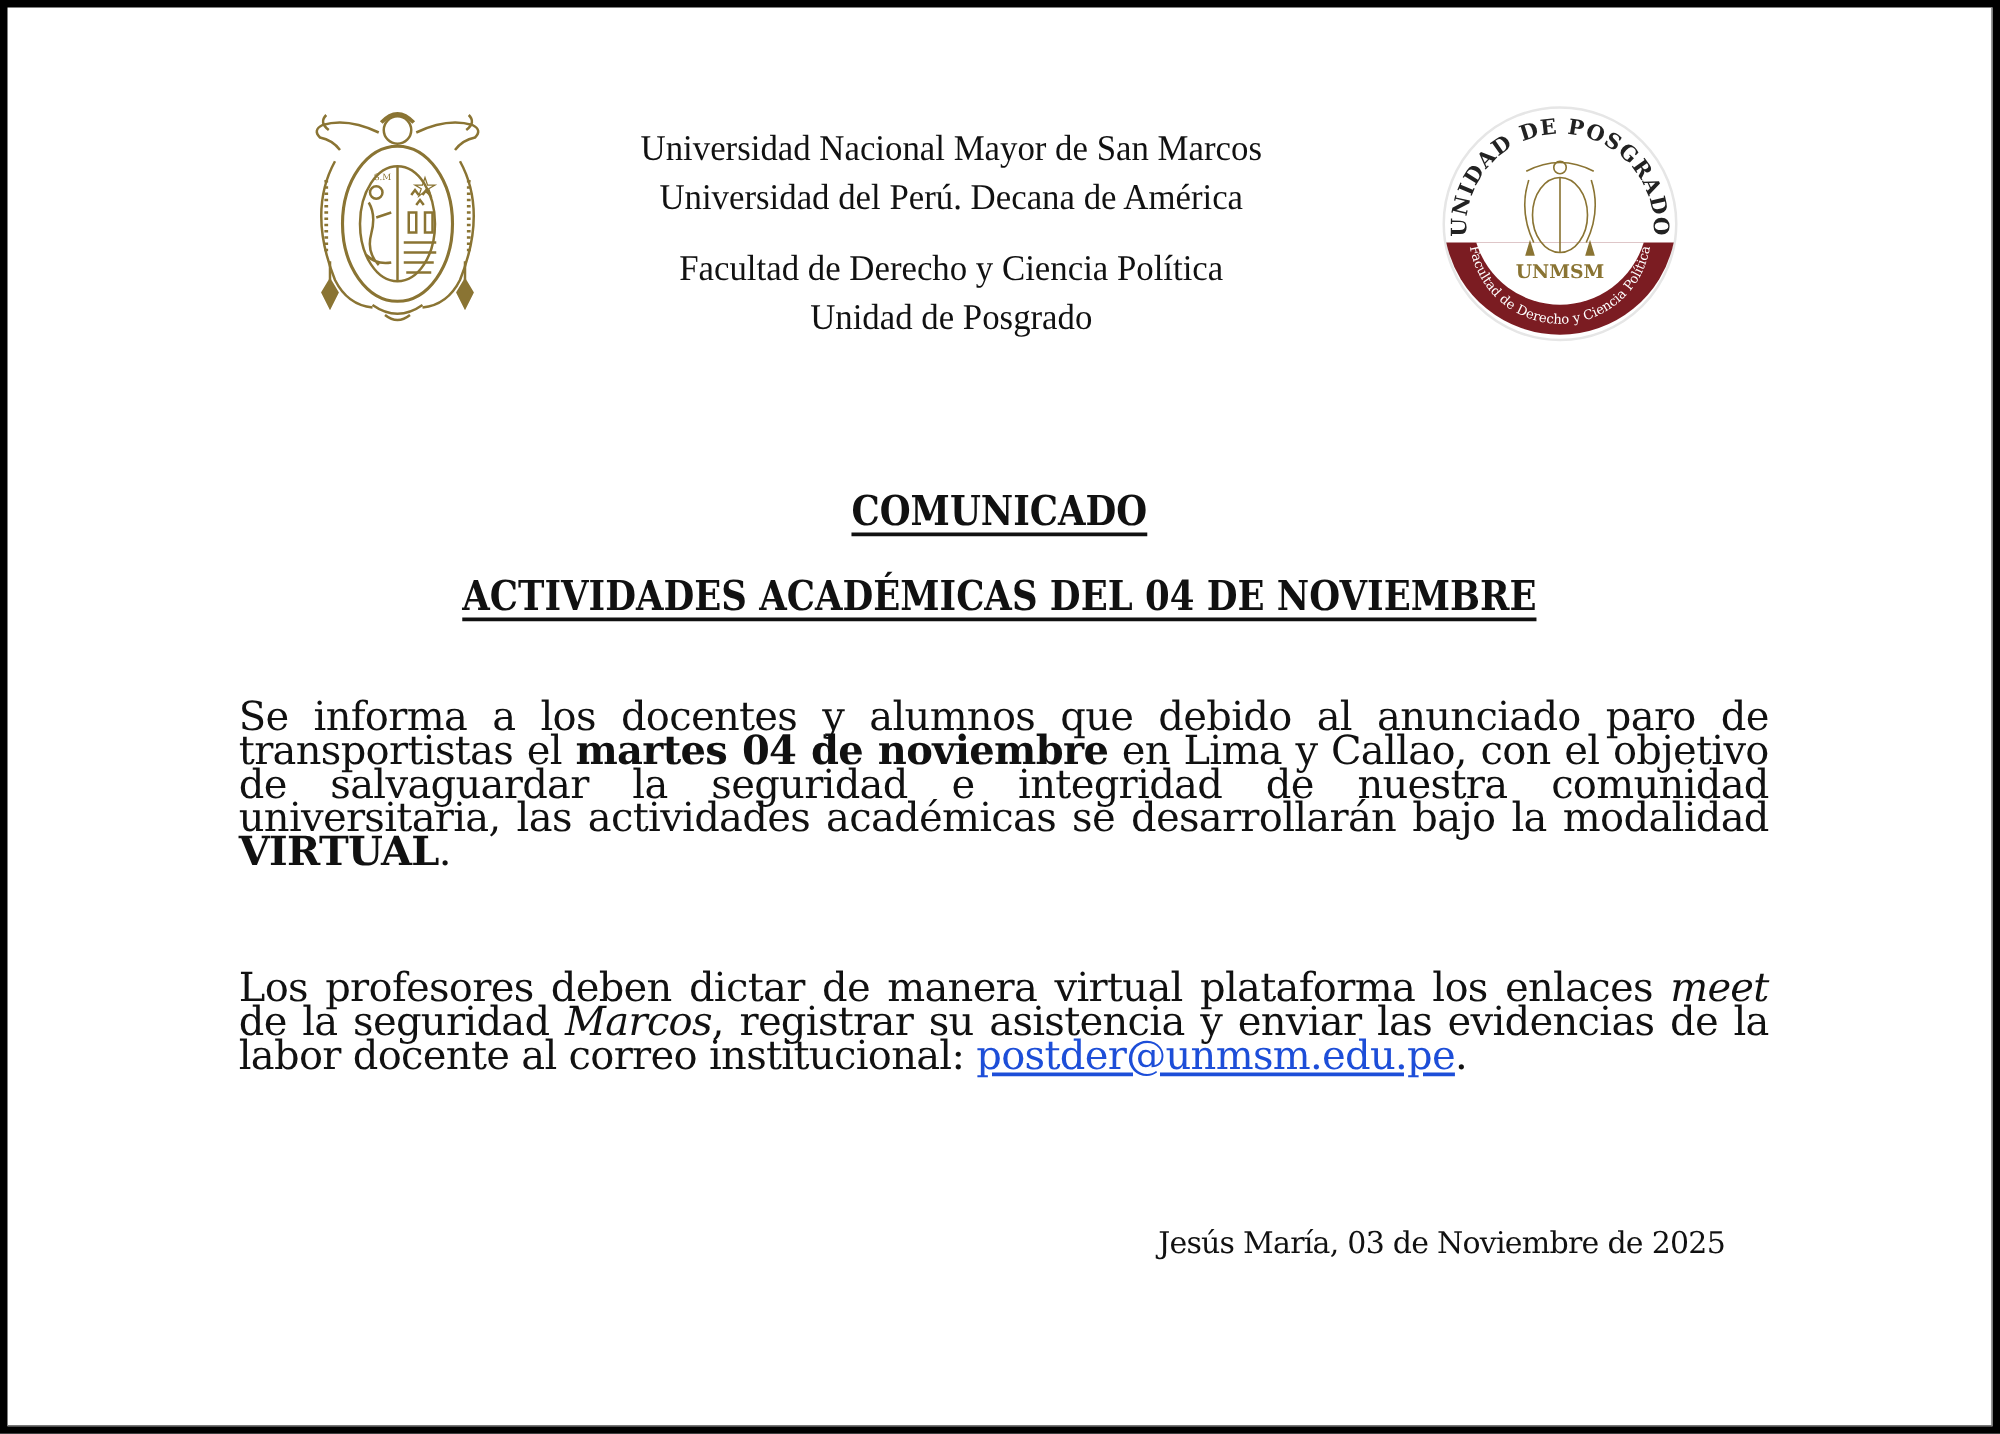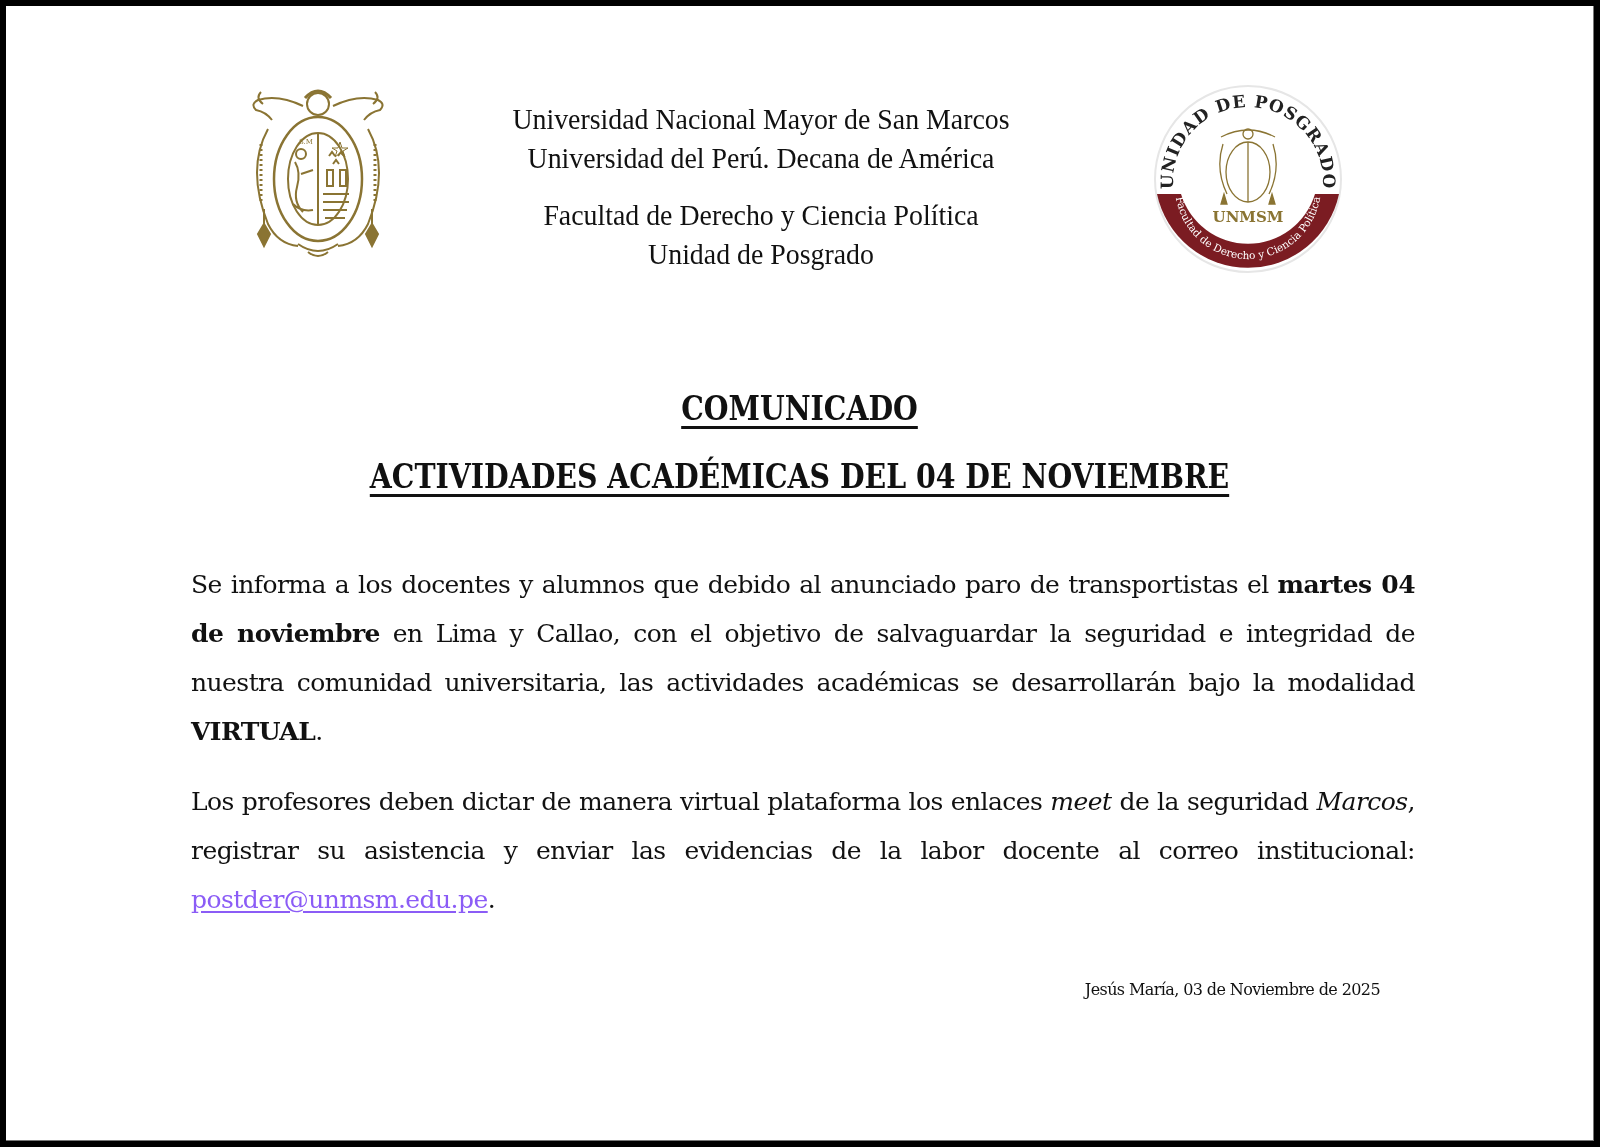--- a/index.html
+++ b/index.html
@@ -34,33 +34,33 @@
     font-size: 33px; color: #111;
     text-decoration: underline; text-decoration-thickness: 3px; text-underline-offset: 6px;
     transform: scaleX(0.86);
   }
   .title.t1 { top: 383px; }
   .title.t2 { top: 451px; }
 
   .para {
     position: absolute; left: 185px; width: 1224px;
     font-family: "DejaVu Serif", serif;
-    font-size: 25px; line-height: 49px; color: #111;
+    font-size: 32px; line-height: 27px; color: #111;
     text-align: justify; text-align-last: left;
     letter-spacing: -0.55px;
   }
   .para.p1 { top: 554px; }
   .para.p2 { top: 771px; }
   .para b { font-weight: bold; }
   .para .bi { font-weight: normal; font-style: italic; }
-  .para a { color: #8b5cf6; text-decoration: underline; text-underline-offset: 3px; }
+  .para a { color: #1d4ed8; text-decoration: underline; text-underline-offset: 3px; }
 
   .date-line {
     position: absolute; right: 213px; top: 974px;
-    font-family: "DejaVu Serif", serif; font-size: 16px; color: #111;
+    font-family: "DejaVu Serif", serif; font-size: 24px; color: #111;
     letter-spacing: -0.6px;
   }
 </style>
 </head>
 <body>
 
 <div class="page">
 
   <svg class="crest" viewBox="0 0 150 180">
     <g fill="none" stroke="#8a7433" stroke-width="2">

